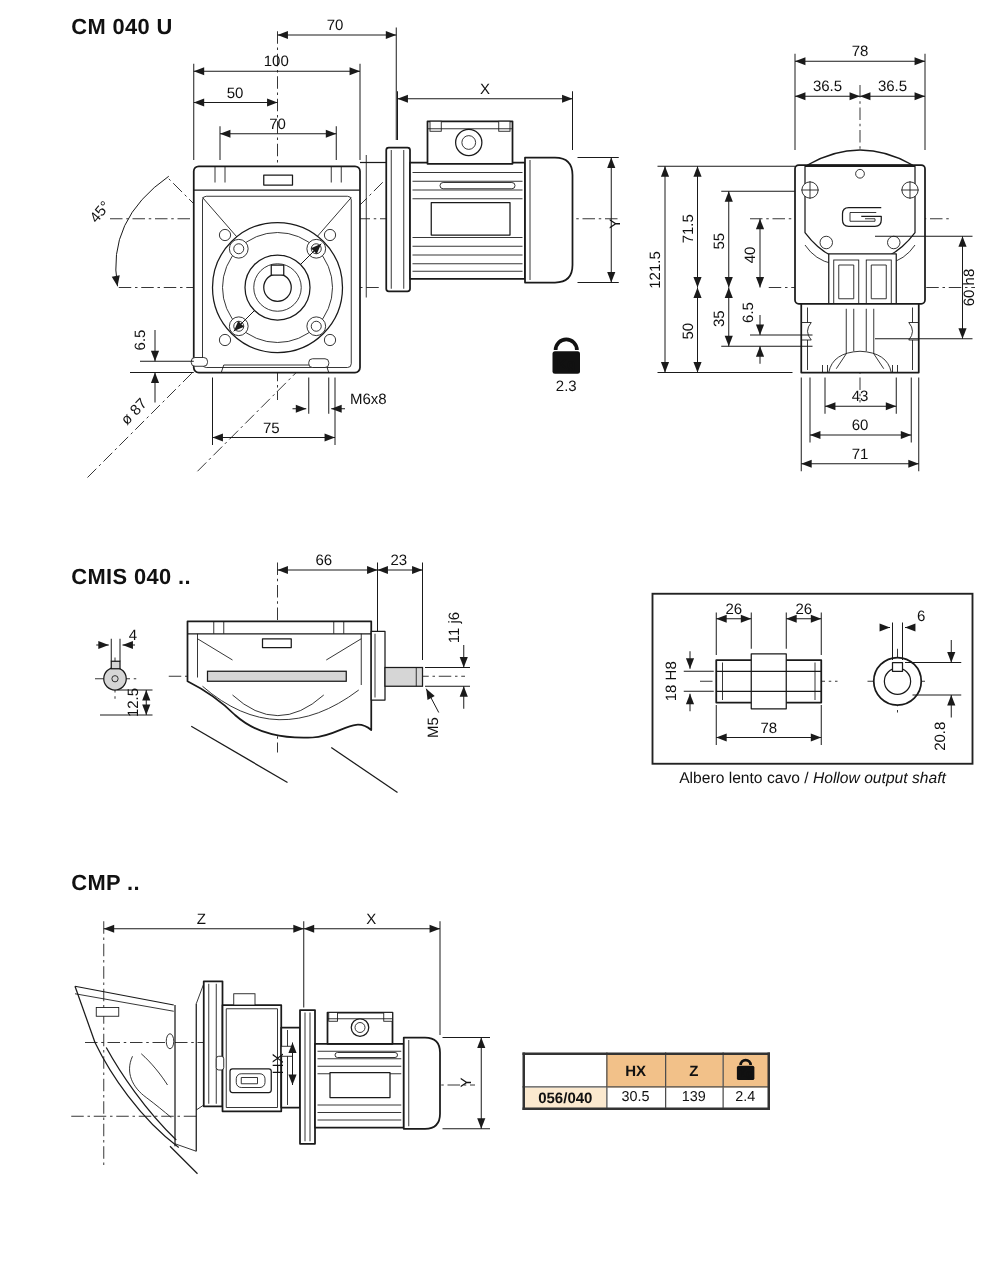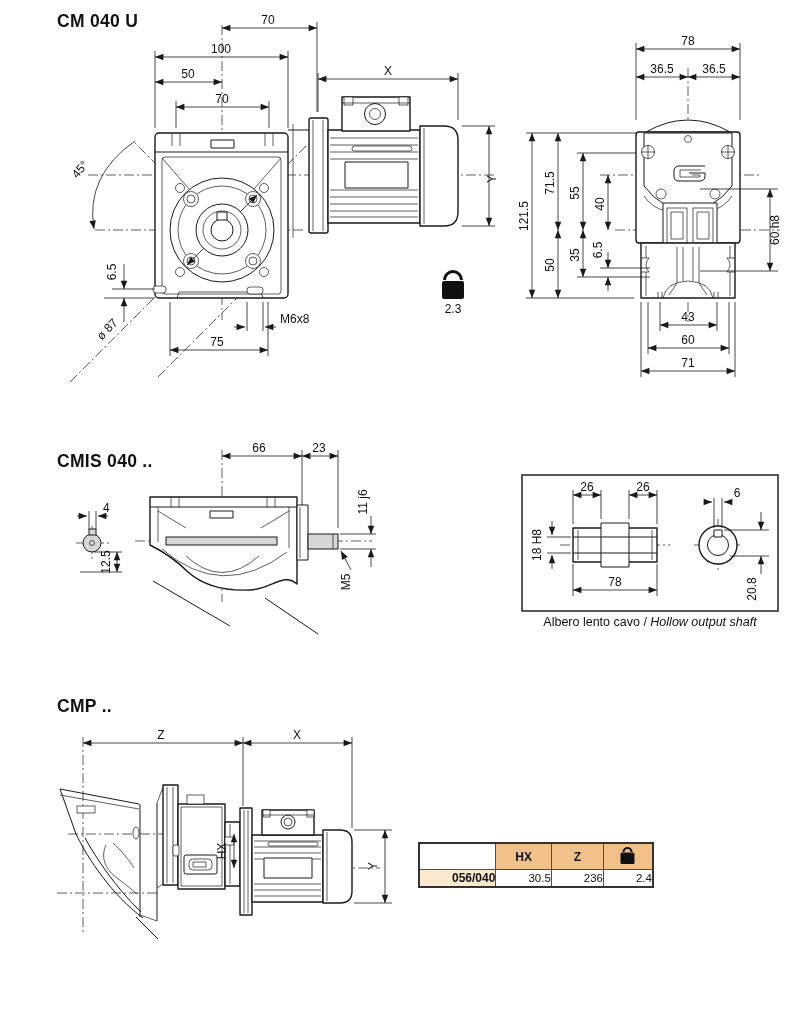--- a/index.html
+++ b/index.html
@@ -21,21 +21,21 @@
   .spec-table { position:absolute; left:418px; top:842px; border-collapse:collapse;
                 font-size:11.5px; color:#111; }
   .spec-table td { border:1px solid #4d4d4d; text-align:center; vertical-align:middle; padding:0; }
   .spec-table { border:2px solid #333; }
   .hdr  { font-weight:bold; font-size:12px; }
   .c-model { width:66px; }
   .c-hx { width:47px; }
   .c-z  { width:46px; }
   .c-kg { width:37px; }
   .r-hdr td { height:25px; }
-  .r-data td { height:16px;padding-left:32px; }
+  .r-data td { height:16px; }
 </style>
 </head>
 <body>
 
 <div class="page">
 <svg width="797" height="1024" viewBox="0 0 797 1024">
   <defs>
     <marker id="arr" viewBox="0 0 10 8" refX="9.3" refY="4" markerWidth="12" markerHeight="9.6" orient="auto-start-reverse">
       <path d="M0.6,0.6 L9.3,4 L0.6,7.4 Z" fill="#1a1a1a"></path>
     </marker>
@@ -479,18 +479,18 @@
       <svg width="17" height="19" viewBox="0 0 17 19">
         <path d="M4.5,6 A4,4 0 0 1 12.5,6" fill="none" stroke="#111" stroke-width="2.2"></path>
         <rect x="1.5" y="6.5" width="14" height="11.5" rx="1.5" fill="#111"></rect>
         <text x="8.5" y="15.5" text-anchor="middle" font-size="8" font-weight="bold" fill="#fff">Kg</text>
       </svg>
     </td>
   </tr>
   <tr class="r-data">
     <td class="hdr" style="background:#fbe9cf">056/040</td>
     <td>30.5</td>
-    <td>236</td>
+    <td>139</td>
     <td>2.4</td>
   </tr>
 </tbody>
     </table>
 </div>
 
 </body></html>

